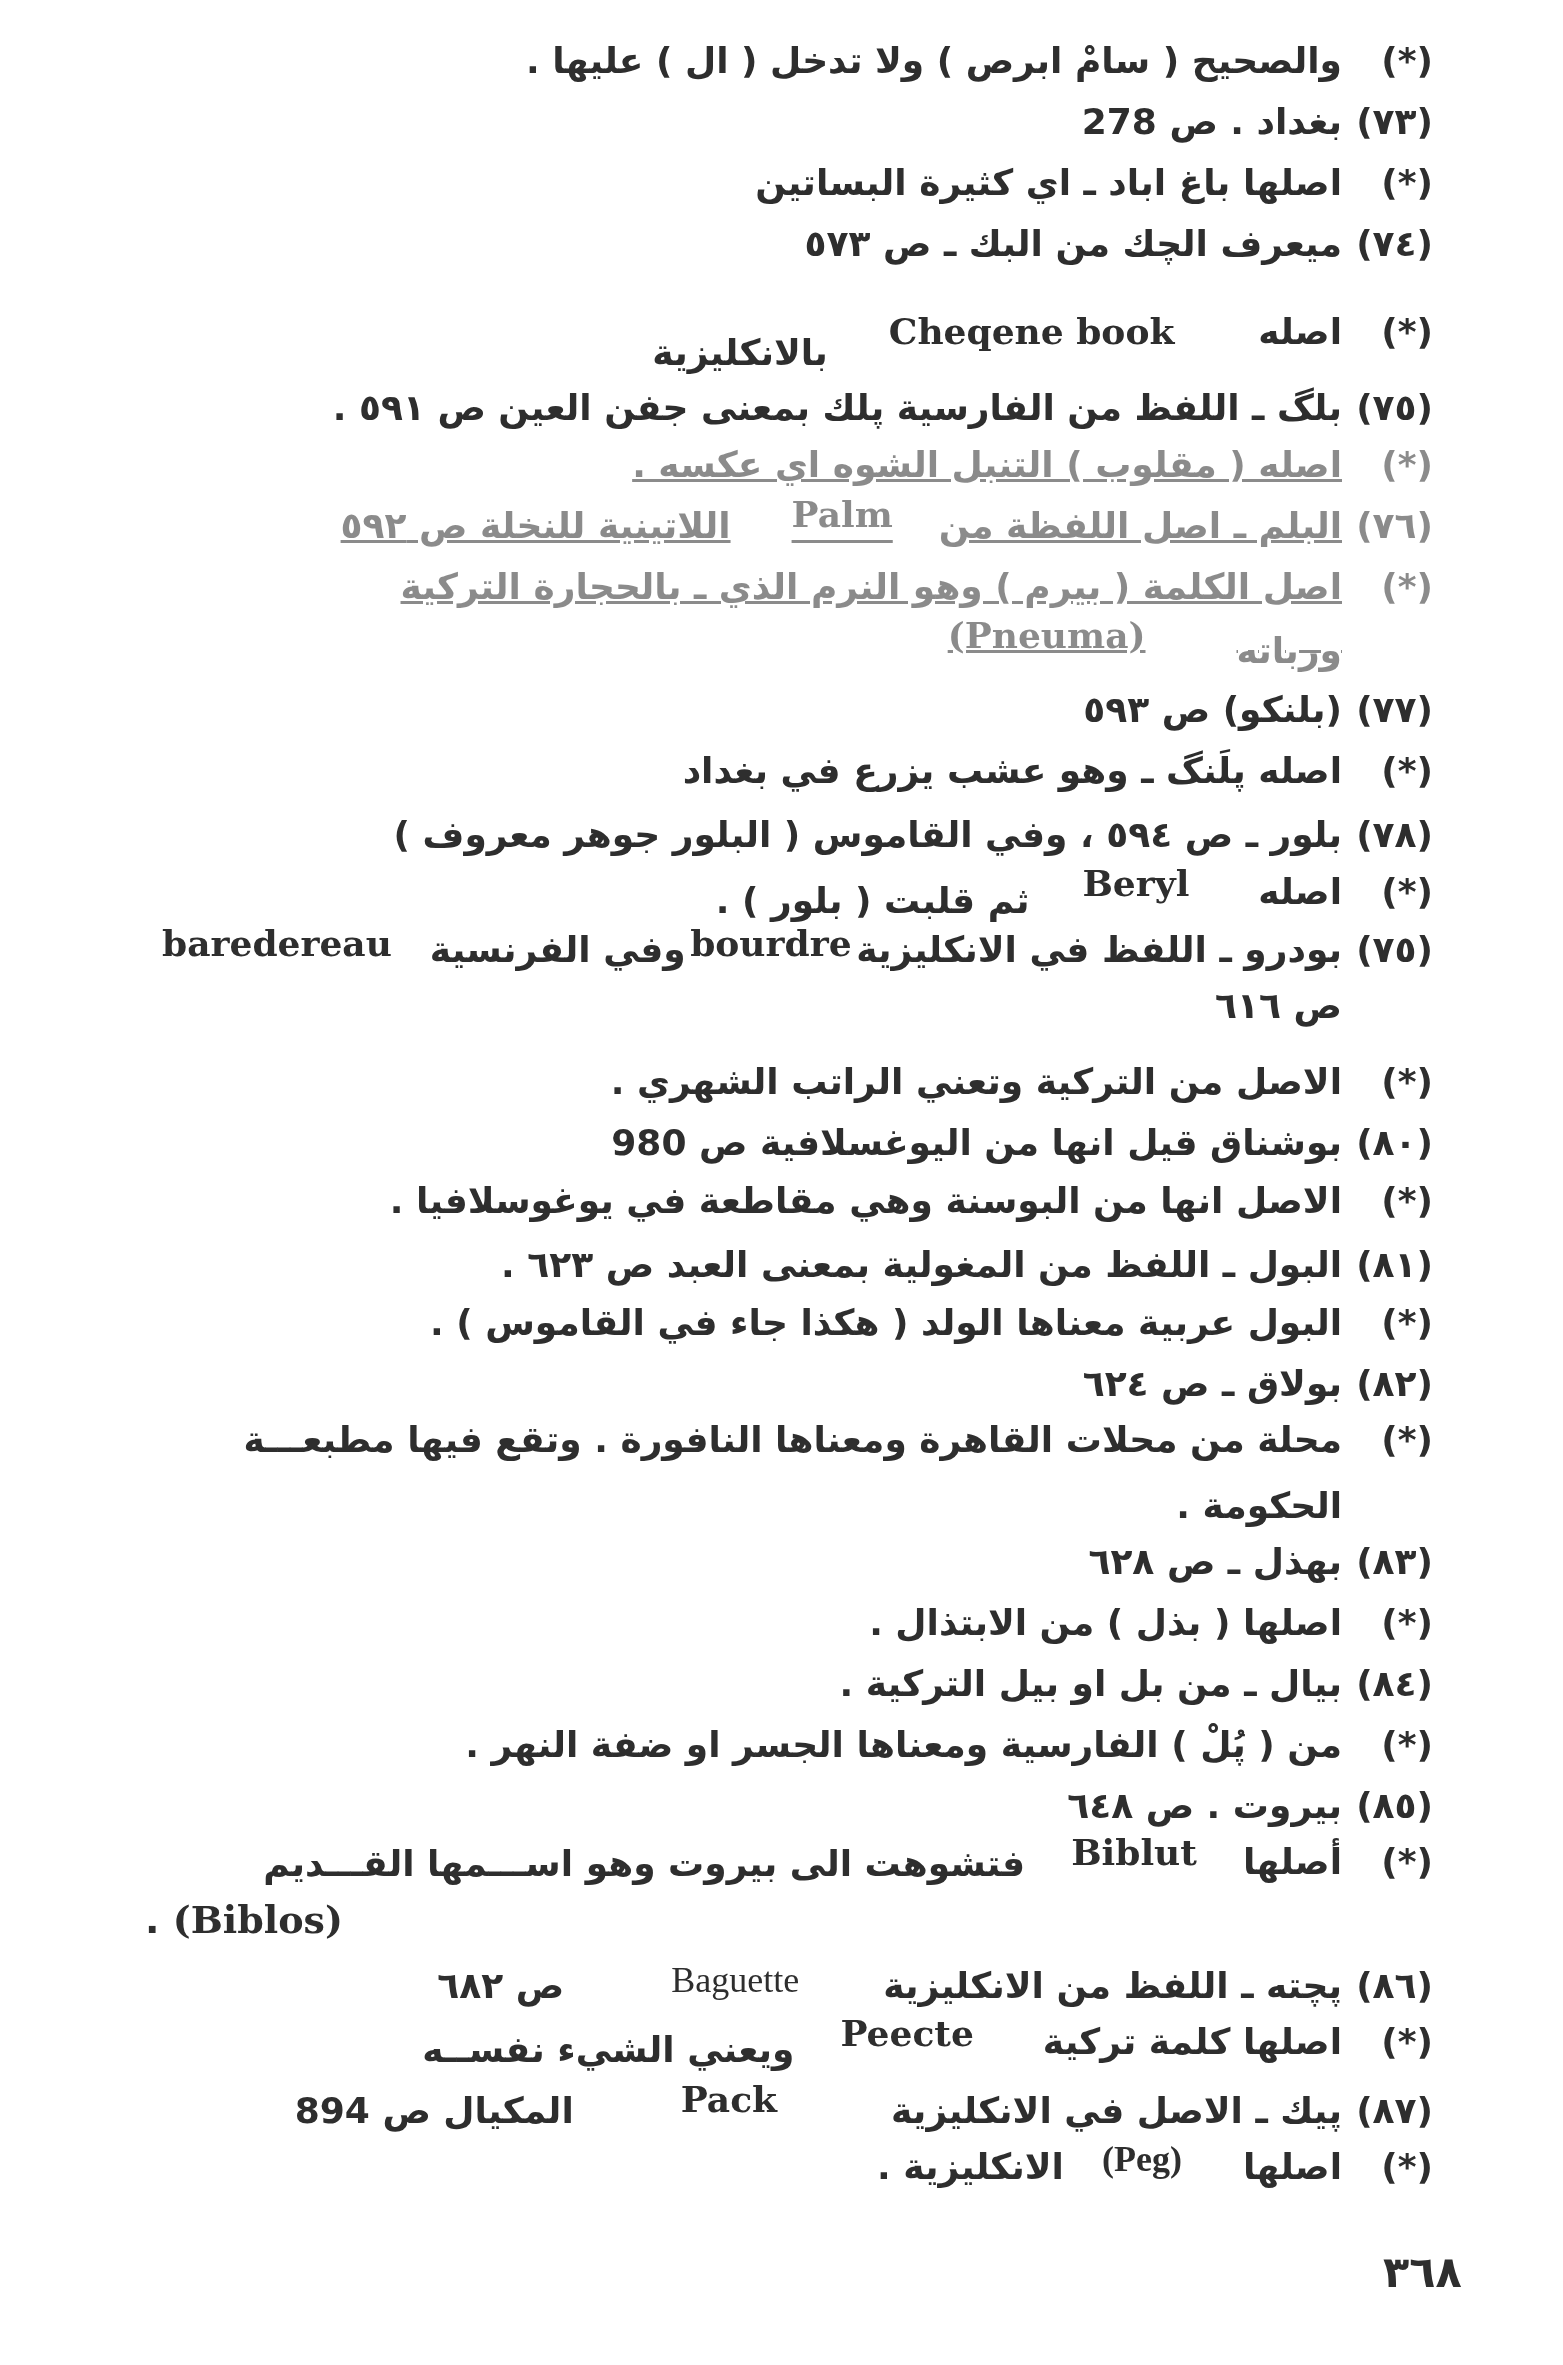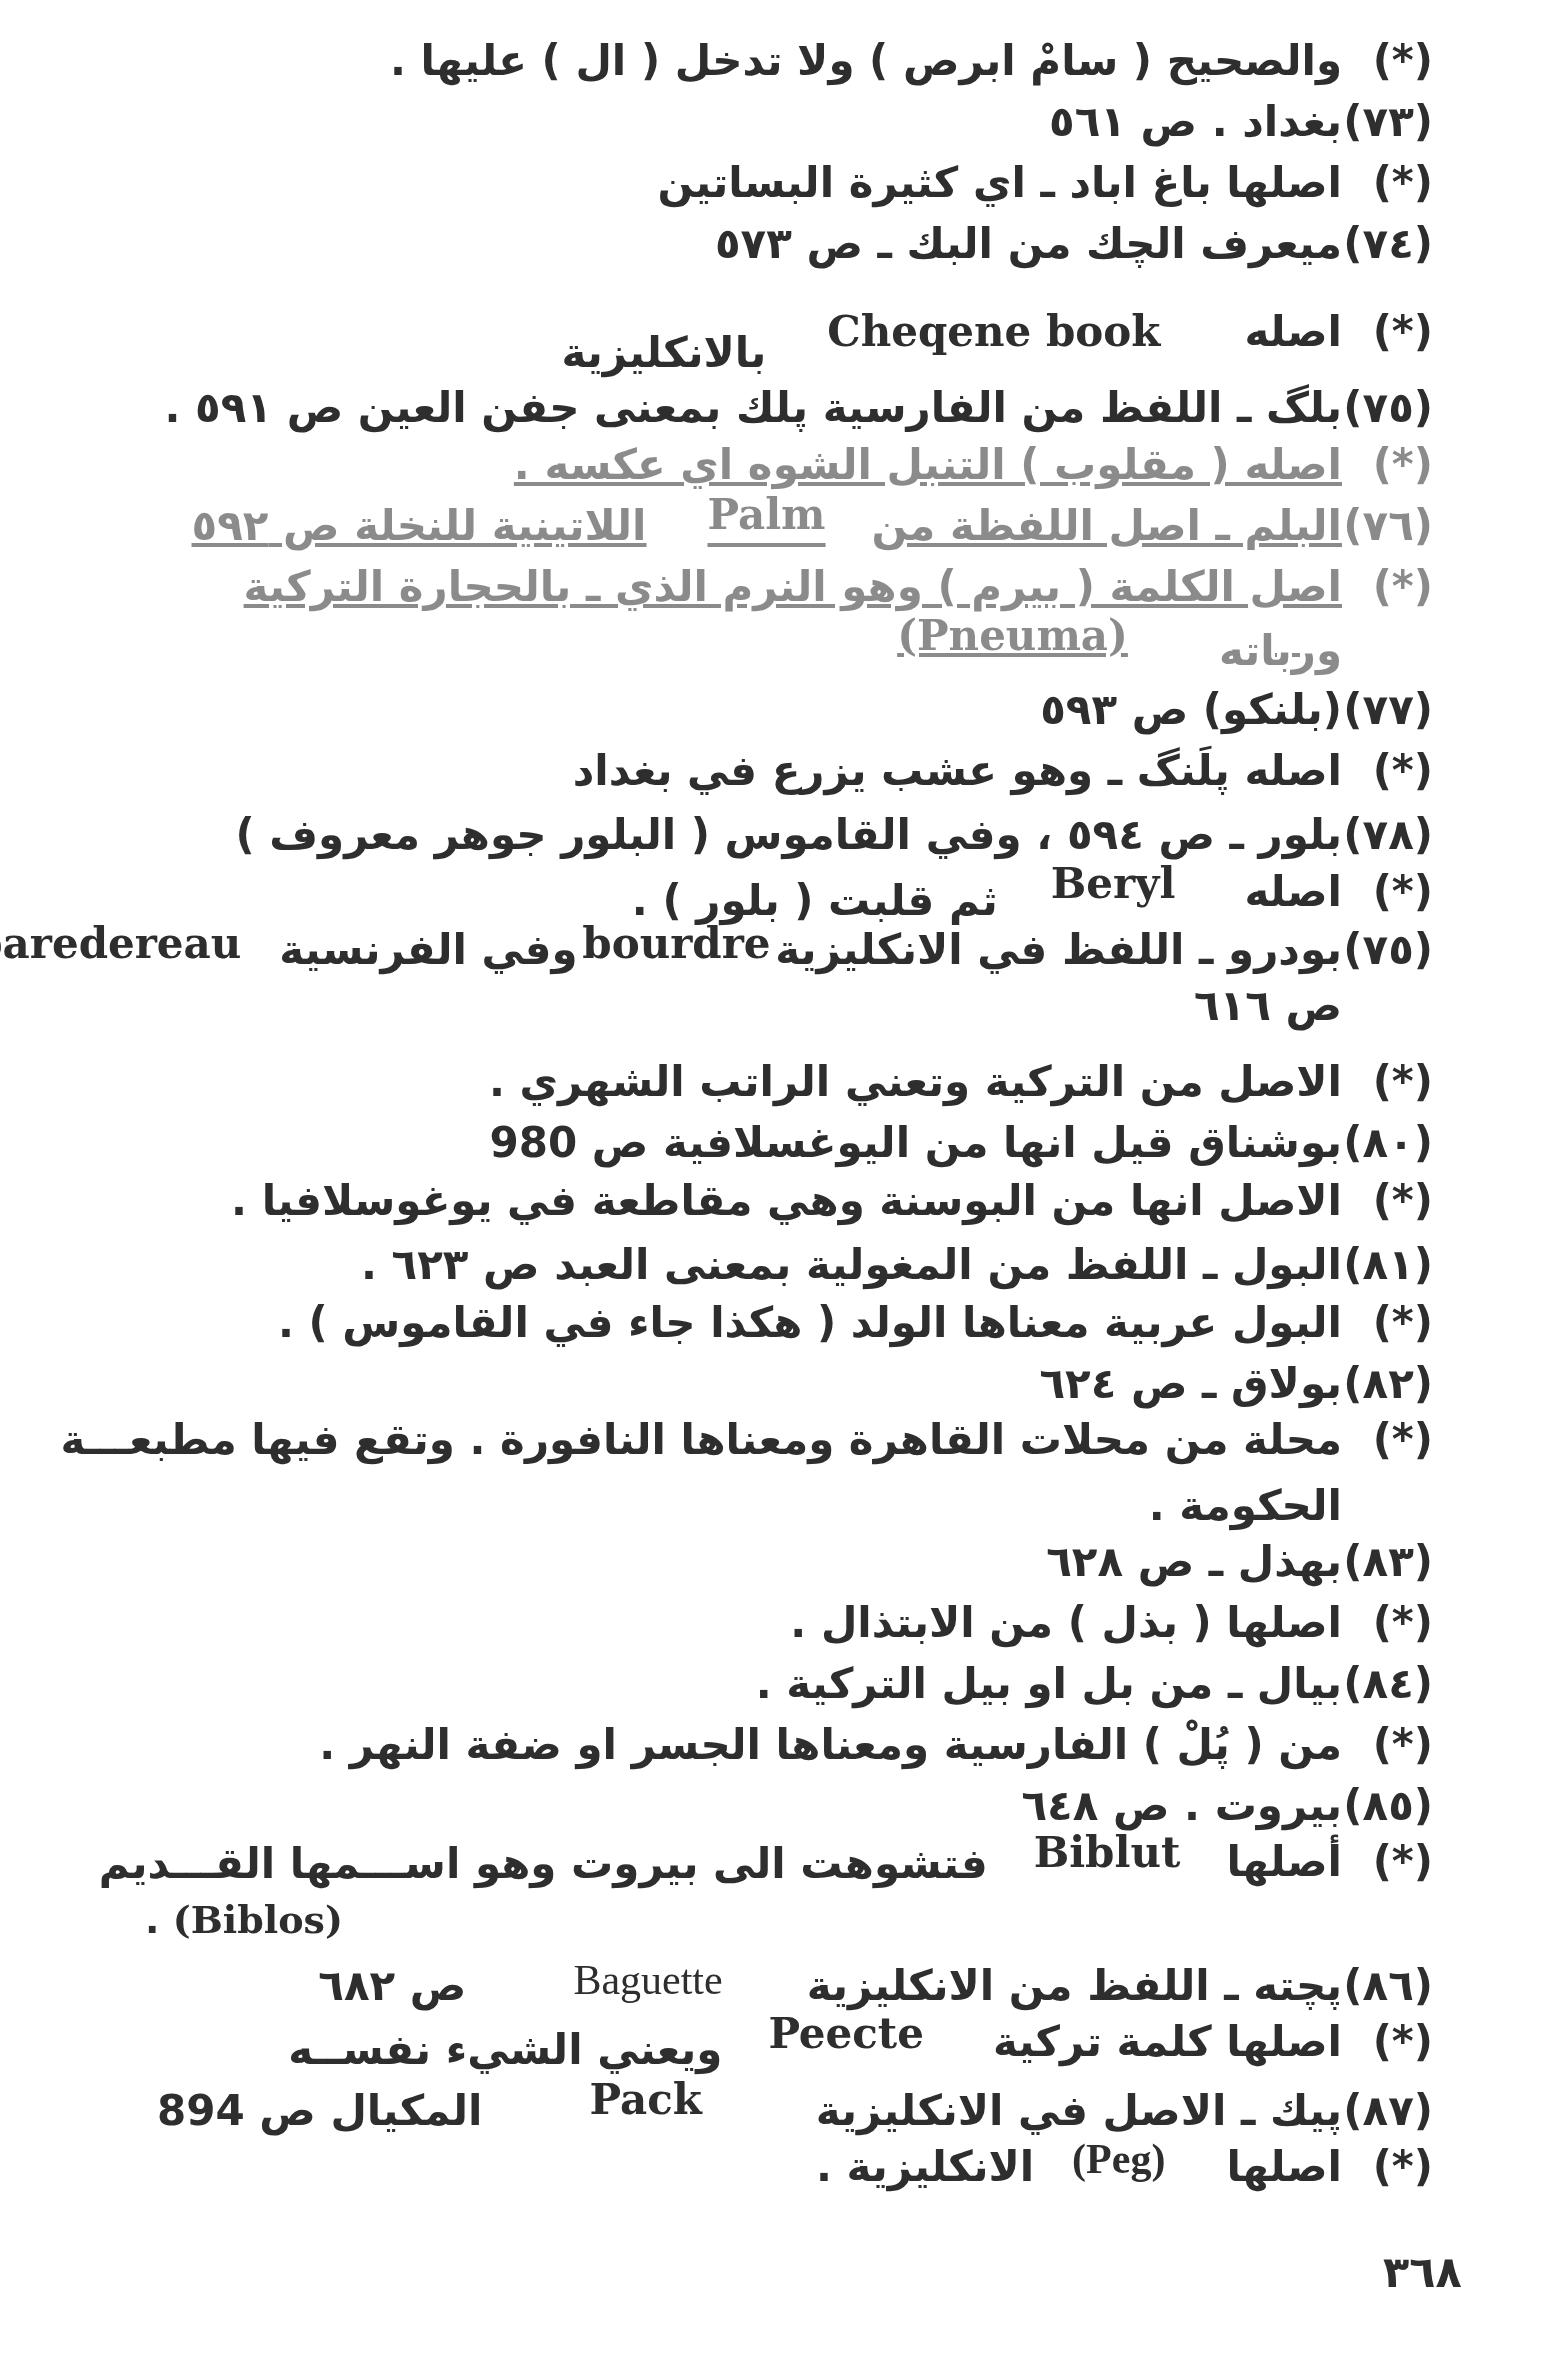--- a/index.html
+++ b/index.html
@@ -1,37 +1,37 @@
 <!DOCTYPE html>
 <html style="font-size:12.2px"><head>
 <meta charset="utf-8">
 <style>
   html, body { margin:0; padding:0; background:#ffffff; }
   body { width:1563px; height:2366px; position:relative; overflow:hidden;
          font-family:"DejaVu Sans", sans-serif; color:#2e2e2e; }
   .line { position:absolute; right:130px; direction:rtl; white-space:nowrap;
-          font-size:42px; font-weight:bold; line-height:53px; height:53px; }
+          font-size:36px; font-weight:bold; line-height:53px; height:53px; }
   .marker { display:inline-block; width:91px; text-align:right; }
   .latin { font-family:"DejaVu Serif", serif; font-weight:bold; direction:ltr; unicode-bidi:isolate; }
   .latin-plain { font-family:Liberation Serif, serif; font-weight:normal; direction:ltr; unicode-bidi:isolate; }
   .faded { opacity:0.55; filter:blur(0.5px);text-decoration:underline; }
   .indent { right:221px;text-align:right; }
   .abs { position:absolute; white-space:nowrap; font-size:38px; font-weight:bold; line-height:53px; }
   .pagenum { position:absolute; left:1383px; top:2247px; font-size:43px; font-weight:bold; }
   .gap { display:inline-block; }
 </style>
 </head>
 <body>
 
 <div class="line" style="top:34px">
   <span class="marker">(*)</span><span>والصحيح ( سامْ ابرص ) ولا تدخل ( ال ) عليها .</span>
 </div>
 
 <div class="line" style="top:95px">
-  <span class="marker">(٧٣)</span><span>بغداد . ص ٥٦١</span>
+  <span class="marker">(٧٣)</span><span>بغداد . ص 278</span>
 </div>
 
 <div class="line" style="top:156px">
   <span class="marker">(*)</span><span>اصلها باغ اباد ـ اي كثيرة البساتين</span>
 </div>
 
 <div class="line" style="top:217px">
   <span class="marker">(٧٤)</span><span>ميعرف الچك من البك ـ ص ٥٧٣</span>
 </div>
 

